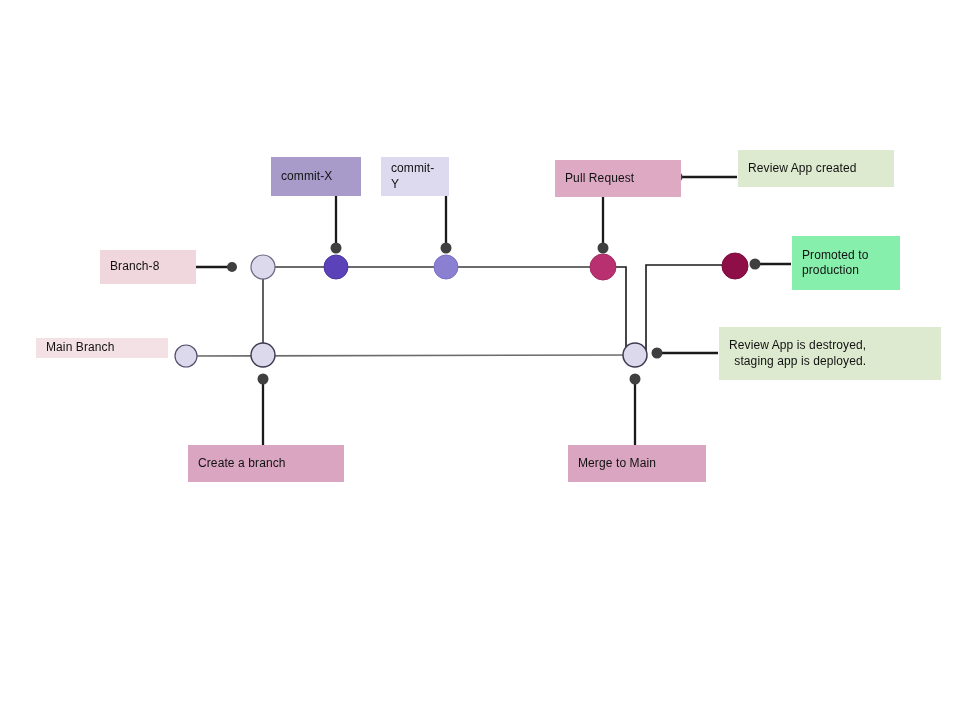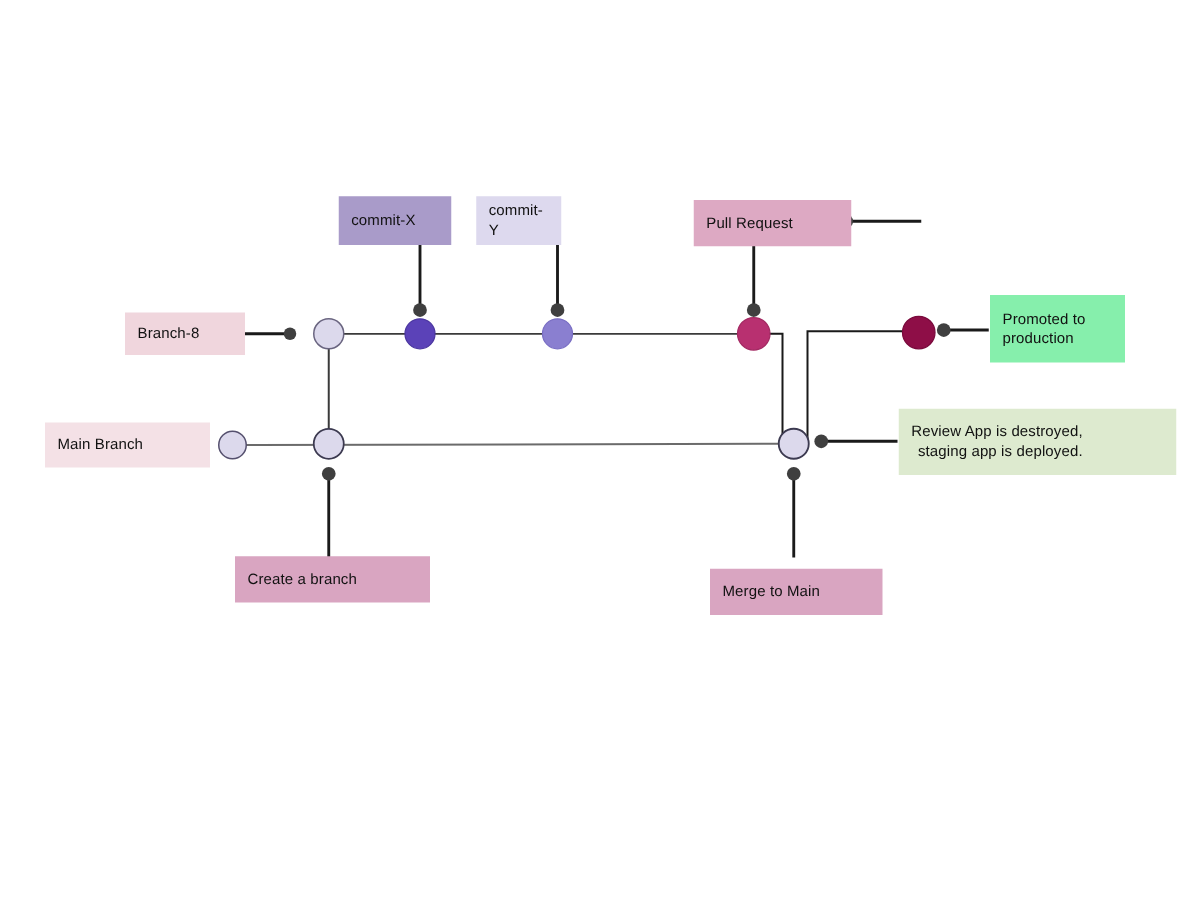--- a/index.html
+++ b/index.html
@@ -93,32 +93,33 @@
       <circle cx="677" cy="177" r="5.5" fill="#3f3f3f"></circle>
       <circle cx="755" cy="264" r="5.5" fill="#3f3f3f"></circle>
       <circle cx="263" cy="379" r="5.5" fill="#3f3f3f"></circle>
       <circle cx="635" cy="379" r="5.5" fill="#3f3f3f"></circle>
       <circle cx="657" cy="353" r="5.5" fill="#3f3f3f"></circle>
     </g>
   </svg>
 
   <div class="label-box" style="left:100px; top:250px; width:96px; height:34px; background:#f0d6dd;">Branch-8</div>
 
-  <div class="label-box" style="left:36px; top:338px; width:132px; height:36px; background:#f4e1e6;">Main Branch</div>
+  <div class="label-box" style="left:36px; top:338px; width:132px; height:20px; background:#f4e1e6;">Main Branch</div>
 
   <div class="label-box" style="left:271px; top:157px; width:90px; height:39px; background:#a99bc9;">commit-X</div>
 
   <div class="label-box" style="left:381px; top:157px; width:68px; height:39px; background:#ddd9ee;">commit-Y</div>
 
   <div class="label-box" style="left:555px; top:160px; width:126px; height:37px; background:#dda9c3;">Pull Request</div>
 
   <div class="label-box" style="left:188px; top:445px; width:156px; height:37px; background:#d9a5c1;text-align:center;">Create a branch</div>
 
-  <div class="label-box" style="left:568px; top:445px; width:138px; height:37px; background:#d9a5c1;margin-top:10px;">Merge to Main</div>
+  <div class="label-box" style="left:568px; top:445px; width:138px; height:37px; background:#d9a5c1;">Merge to Main</div>
 
+  <div class="label-box" style="left:738px; top:150px; width:156px; height:37px; background:#ddeacf;">Review App created</div>
 
   <div class="label-box two-line" style="left:792px; top:236px; width:108px; height:54px; background:#86efac;">Promoted to
 production</div>
 
   <div class="label-box two-line" style="left:719px; top:327px; width:222px; height:53px; background:#ddeacf;text-align:right;">Review App is destroyed,
 staging app is deployed.</div>
 
 </div>
 
 </body></html>

